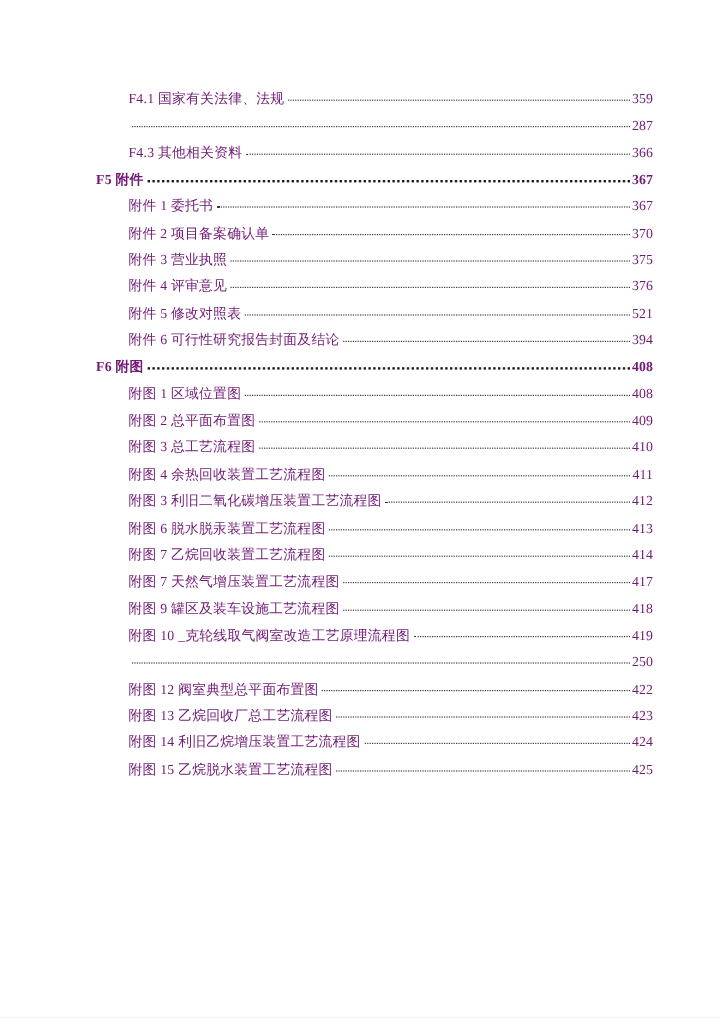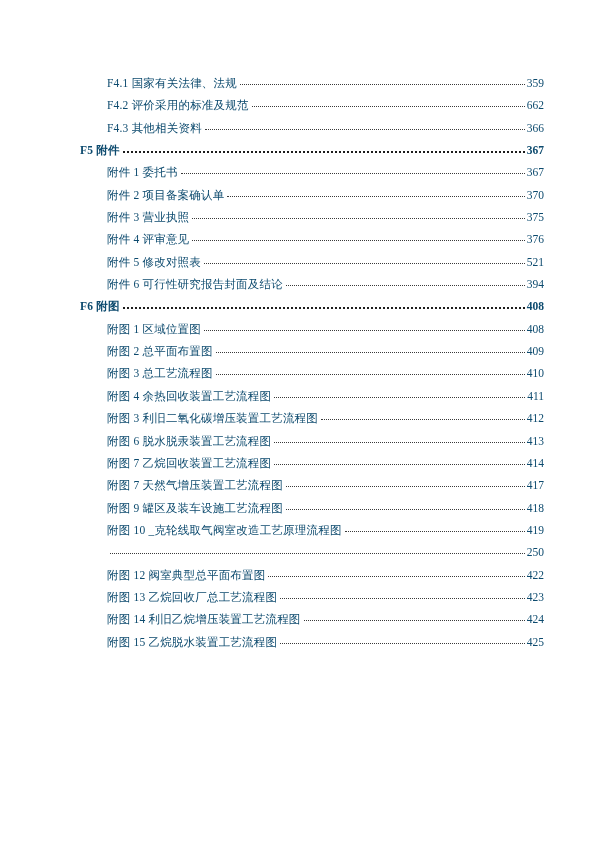--- a/index.html
+++ b/index.html
@@ -8,21 +8,21 @@
     background: #e9e9e9;
   }
   .page {
     position: relative;
     width: 600px;
     height: 848px;
     margin: 0 auto;
     background: #ffffff;
     overflow: hidden;
     font-family: "Liberation Serif", "DejaVu Serif", serif;
-    color: #0c4a6e;
+    color: #701a75;
   }
   .toc {
     position: absolute;
     top: 72px;
     left: 80px;
     right: 56px;
   }
   .toc-row {
     display: flex;
     align-items: baseline;
@@ -62,23 +62,22 @@
 <body>
 
 <div class="page">
   <div class="toc">
       <div class="toc-row sub">
         <span class="toc-label">F4.1 国家有关法律、法规</span>
         <span class="toc-leader"></span>
         <span class="toc-page">359</span>
       </div>
       <div class="toc-row sub">
-        <span class="toc-label">F4.2 评价采用的标准及规范</span>
         <span class="toc-leader"></span>
-        <span class="toc-page">662</span>
+        <span class="toc-page">287</span>
       </div>
       <div class="toc-row sub">
         <span class="toc-label">F4.3 其他相关资料</span>
         <span class="toc-leader"></span>
         <span class="toc-page">366</span>
       </div>
       <div class="toc-row top bold">
         <span class="toc-label">F5 附件</span>
         <span class="toc-leader"></span>
         <span class="toc-page">367</span>

